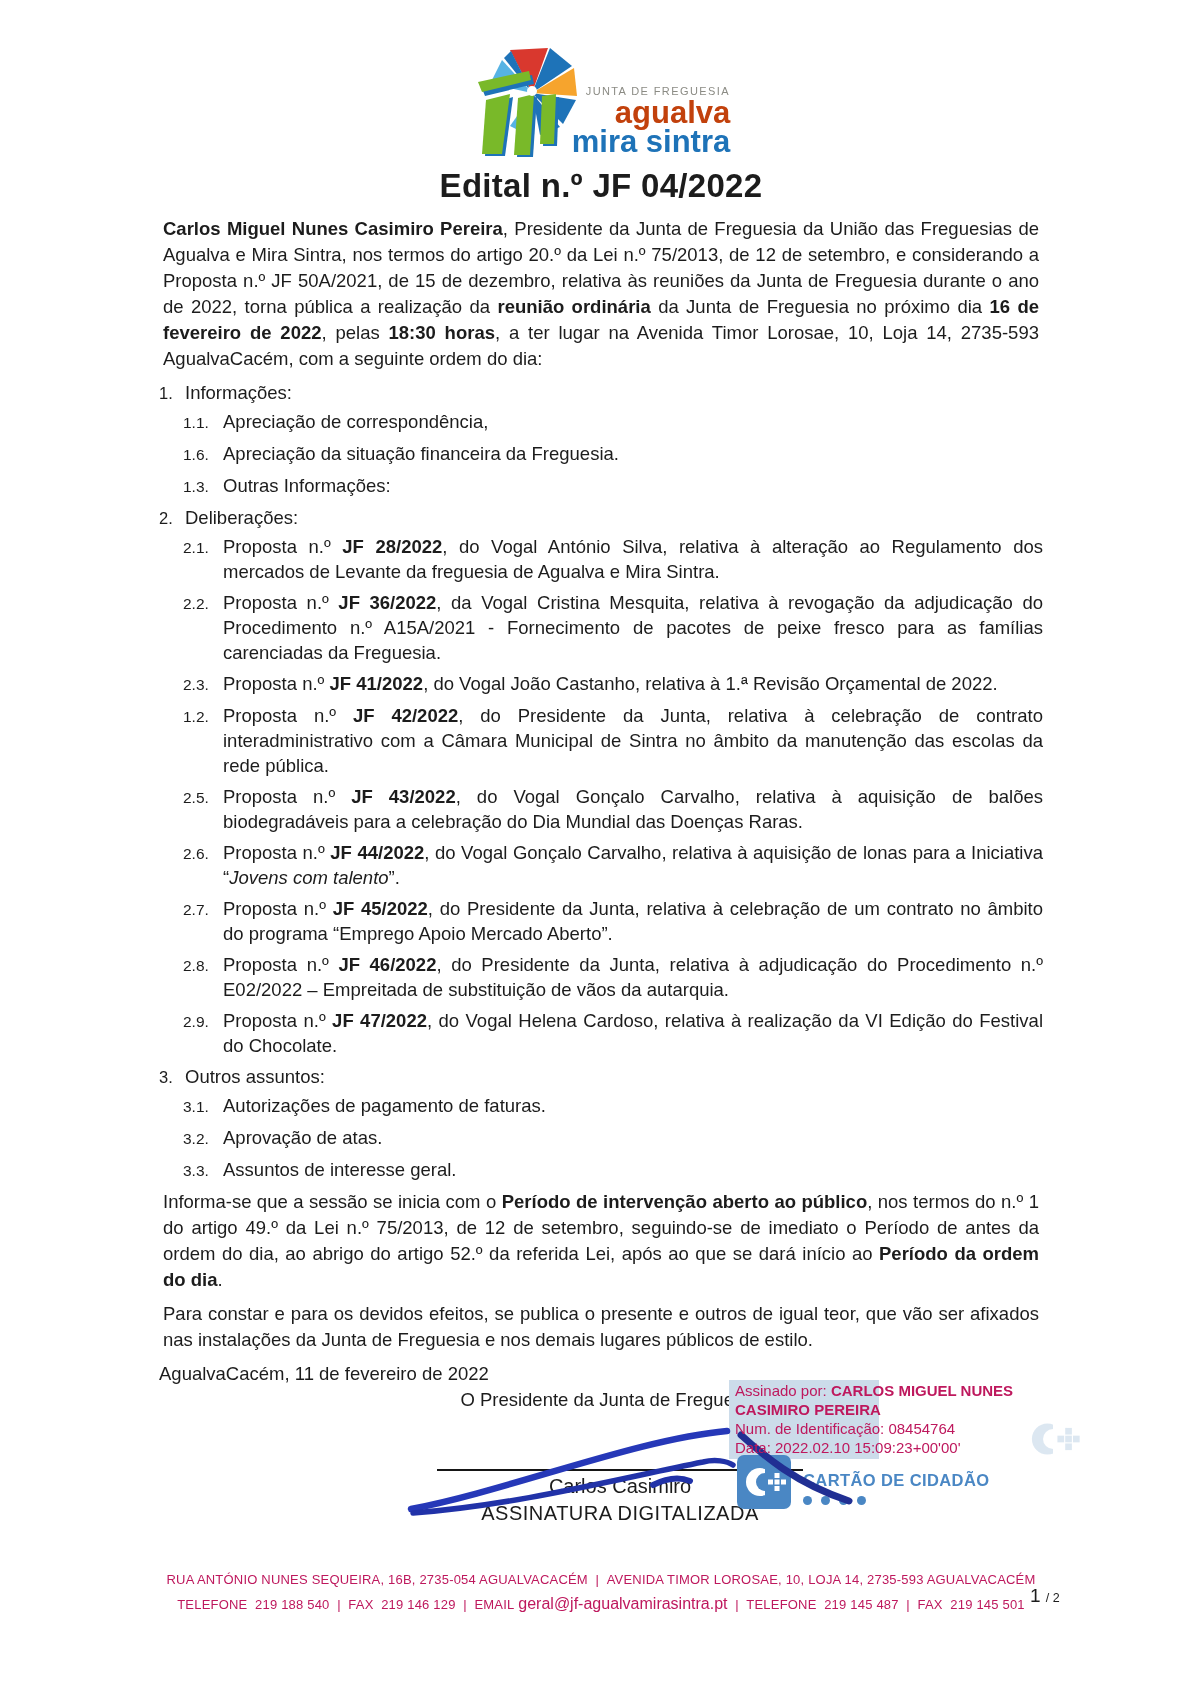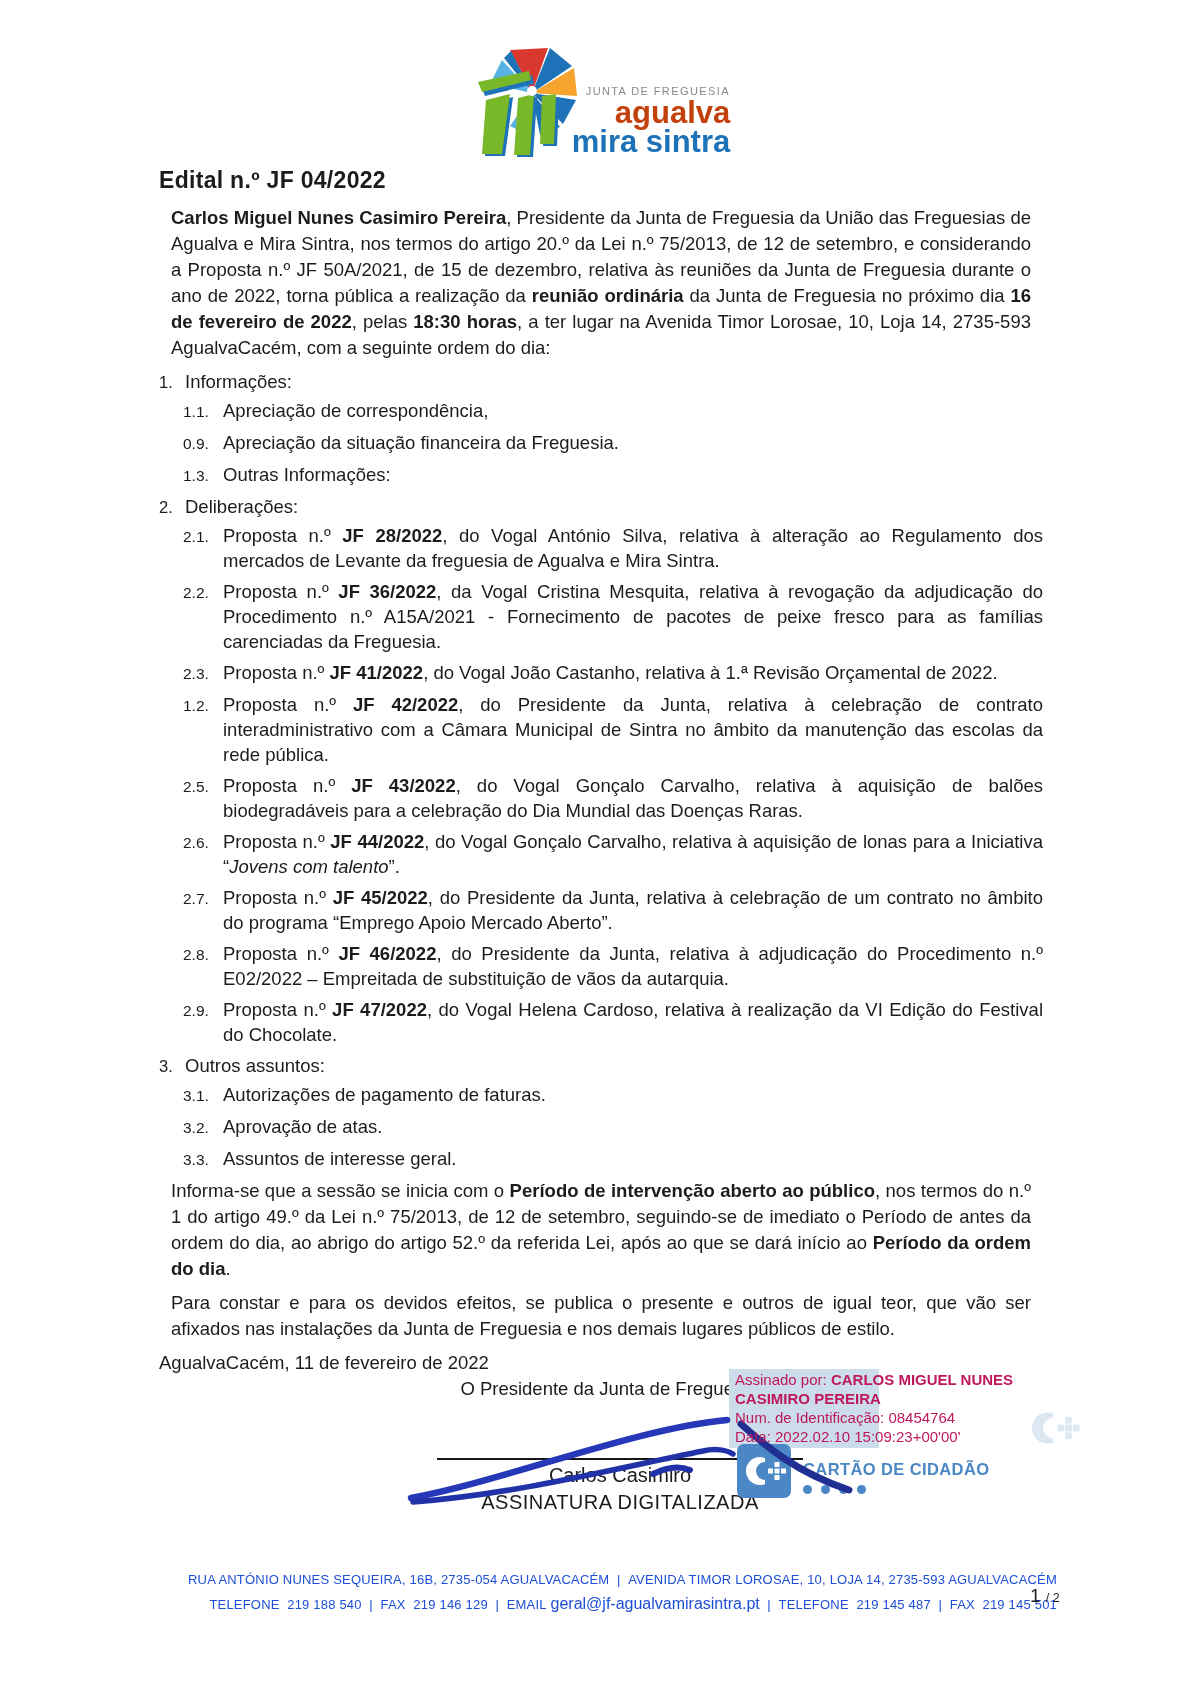--- a/index.html
+++ b/index.html
@@ -8,24 +8,24 @@
   .content{position:absolute;left:159px;top:36px;width:884px;}
   .b{font-weight:700;}
   .i{font-style:italic;}
 
   
   .logo-row{display:flex;justify-content:center;align-items:flex-end;height:122px;}
   .logo-text{display:flex;flex-direction:column;align-items:flex-end;margin-left:-16px;position:relative;z-index:2;padding-bottom:1px;}
   .lt-small{font-size:11px;letter-spacing:1.4px;color:#8b8b84;align-self:flex-start;margin-left:14px;margin-bottom:1px;}
   .lt-green{font-size:31px;font-weight:700;color:#c2410c;line-height:29px;}
   .lt-blue{font-size:31px;font-weight:700;color:#1e73b8;line-height:30px;}
-  .doc-title{text-align:left;font-size:23px;font-weight:700;letter-spacing:.3px;margin:9px 0 11px;}
-
-  
-  .para{font-size:18.5px;line-height:26px;text-align:justify;margin:0 12px 8px;}
+  .doc-title{text-align:center;font-size:33px;font-weight:700;letter-spacing:.3px;margin:9px 0 11px;}
+
+  
+  .para{font-size:18.5px;line-height:26px;text-align:justify;margin:0 4px 8px;}
   .dateline{font-size:18.5px;line-height:26px;margin:0;}
 
   
   .agenda-item{display:flex;font-size:18.5px;line-height:26px;margin:5px 0 3px;}
   .agenda-item .num{flex:0 0 26px;font-size:16.5px;}
   .agenda-sub{display:flex;margin:0 0 6px 24px;font-size:18.5px;line-height:25px;}
   .agenda-sub .subnum{flex:0 0 40px;font-size:15.5px;padding-top:1px;}
   .agenda-sub .subtext{flex:1;text-align:justify;}
 
   
@@ -40,21 +40,21 @@
   .assinado .wm{position:absolute;left:-6px;top:-1px;width:150px;height:79px;background:#ccdcea;z-index:0;}
   .assinado .wm-glyph{position:absolute;left:288px;top:28px;z-index:0;opacity:.35;}
   .assinado .as-line{position:relative;z-index:1;}
   .cc-logo{position:absolute;left:578px;top:66px;display:flex;align-items:flex-start;}
   .cc-text{margin-left:12px;padding-top:16px;}
   .cc-label{color:#4a87c4;font-weight:700;font-size:16.5px;letter-spacing:.4px;}
   .cc-dots{display:flex;gap:9px;margin-top:6px;}
   .cc-dots span{width:9px;height:9px;border-radius:50%;background:#4a87c4;display:block;}
 
   
-  .footer{position:absolute;left:145px;top:1568px;width:912px;text-align:right;color:#1d4ed8;}
+  .footer{position:absolute;left:145px;top:1568px;width:912px;text-align:center;color:#be185d;}
   .footer .f1{font-size:13px;line-height:24px;letter-spacing:.2px;}
   .footer .f2{font-size:13px;line-height:24px;letter-spacing:.2px;}
   .footer .email{font-size:16px;letter-spacing:0;}
   .pagenum{position:absolute;left:1030px;top:1585px;font-size:19px;color:#1c1c1c;}
   .pagenum .tot{font-size:12.5px;}
 </style>
 </head>
 <body>
 
 <div class="page">
@@ -94,21 +94,21 @@
     <div>
         <div class="agenda-item">
           <span class="num">1.</span>
           <span class="item-label">Informações:</span>
         </div>
         <div class="agenda-sub">
           <span class="subnum">1.1.</span>
           <span class="subtext"><span>Apreciação de correspondência,</span></span>
         </div>
         <div class="agenda-sub">
-          <span class="subnum">0.9.</span>
+          <span class="subnum">1.6.</span>
           <span class="subtext"><span>Apreciação da situação financeira da Freguesia.</span></span>
         </div>
         <div class="agenda-sub">
           <span class="subnum">1.3.</span>
           <span class="subtext"><span>Outras Informações:</span></span>
         </div>
         <div class="agenda-item">
           <span class="num">2.</span>
           <span class="item-label">Deliberações:</span>
         </div>

